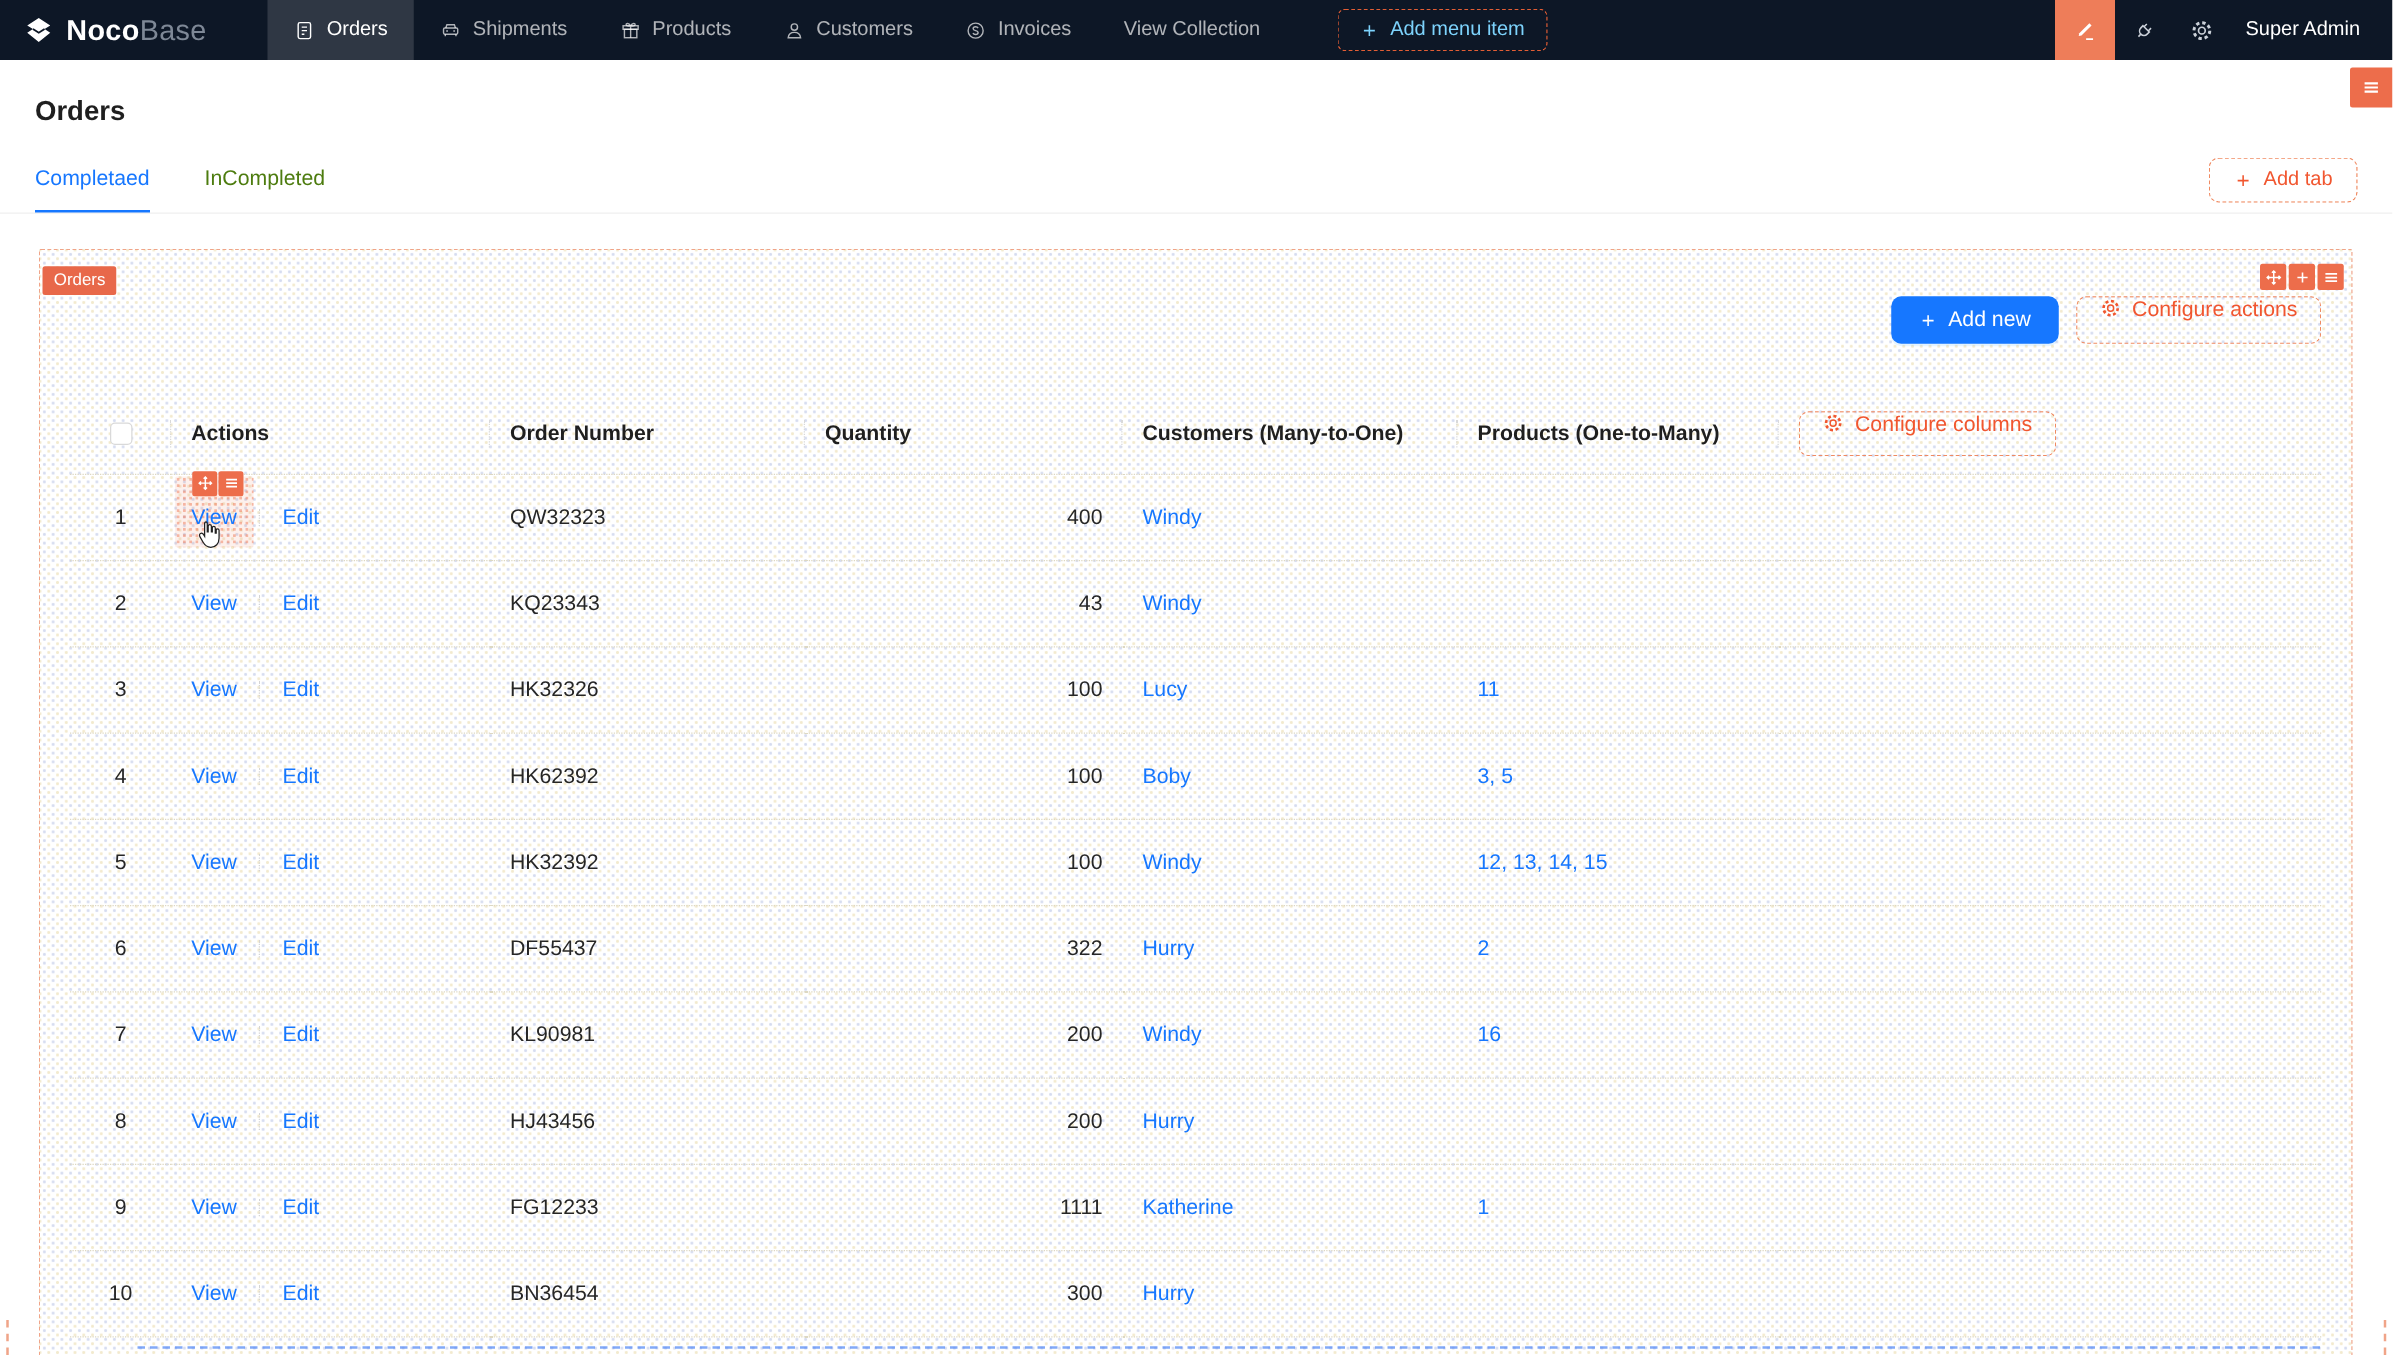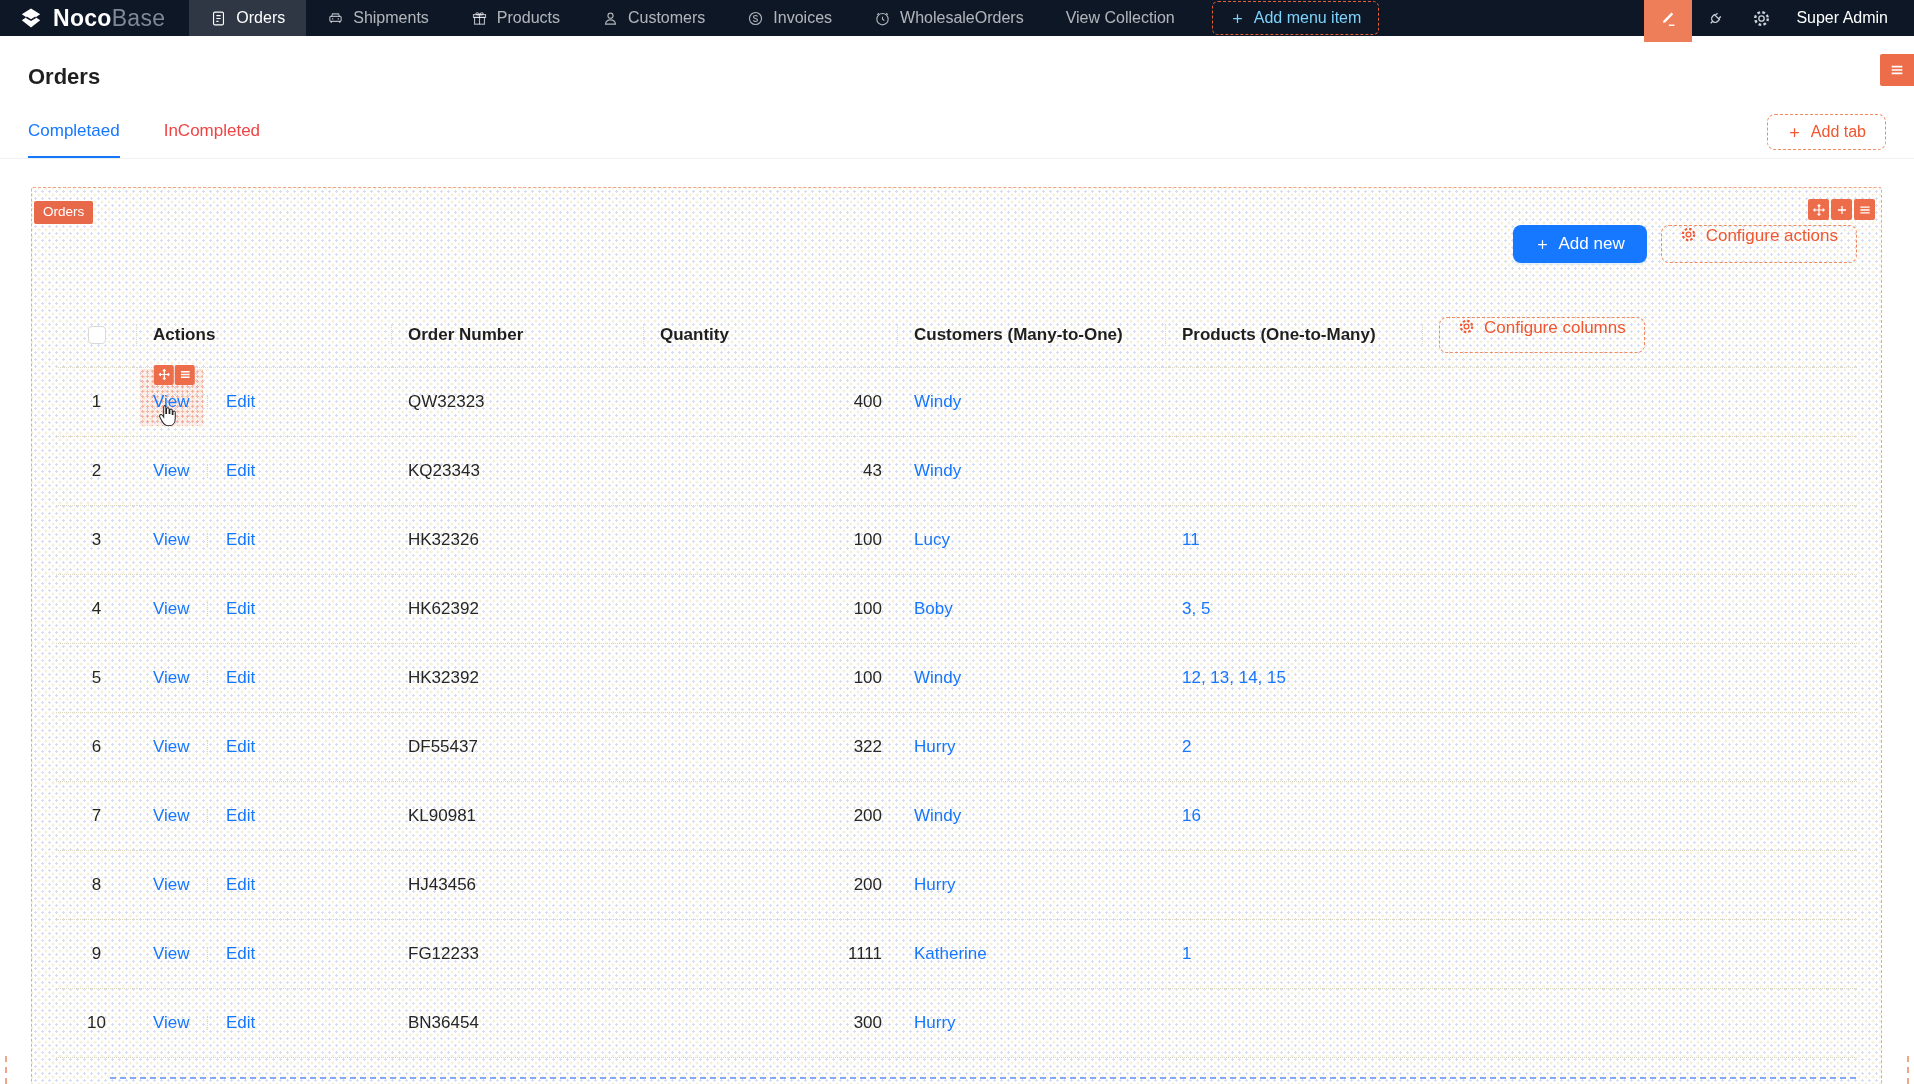--- a/index.html
+++ b/index.html
@@ -4,21 +4,21 @@
 <style>
   * { margin:0; padding:0; box-sizing:border-box; }
   html,body { width:1914px; height:1084px; overflow:hidden; }
   body {
     font-family:"Liberation Sans","DejaVu Sans",sans-serif;
     background:#fff; color:#262626; position:relative; cursor:default;
   }
   svg { display:block; }
 
   
-  .navbar{ height:36px; background:#0d1726; display:flex; align-items:center; padding-left:18px; color:#fff; position:relative; z-index:20;}
+  .navbar{ height:48px; background:#0d1726; display:flex; align-items:center; padding-left:18px; color:#fff; position:relative; z-index:20;gap:25px;}
   .logo{ display:flex; align-items:center; gap:9px; margin-right:24px; }
   .logo-bold{ font-size:23px; font-weight:700; color:#fff; letter-spacing:.3px;}
   .logo-light{ font-size:23px; font-weight:400; color:#7e8896; letter-spacing:.3px;}
   .nav-items{ display:flex; height:48px; }
   .nav-item{ display:flex; align-items:center; gap:9px; padding:0 21px; font-size:16px; color:rgba(255,255,255,.68); white-space:nowrap; cursor:pointer;}
   .nav-item.active{ background:rgba(255,255,255,.14); color:#fff; }
   .nav-item .nicon{ width:17px; height:17px; }
   .add-menu-btn{ margin-left:16px; align-self:center; display:flex; align-items:center; gap:9px;
     border:1px dashed #e35e35; color:#7dd3fc; border-radius:6px; padding:7px 17px; font-size:16px; background:transparent; cursor:pointer;}
   .nav-right{ margin-left:auto; display:flex; align-items:center; height:48px; }
@@ -27,21 +27,21 @@
   .user-name{ color:#fff; font-size:16px; padding:0 26px 0 12px; cursor:pointer; white-space:nowrap;}
 
   
   .page-mgmt-btn{ position:absolute; top:54px; right:0; width:34px; height:32px; background:#ed6d4b;
     display:grid; place-items:center; border-radius:2px 0 0 2px; z-index:15; cursor:pointer;}
 
   
   .page-header{ background:#fff; padding:28px 28px 0; border-bottom:1px solid #f0f0f0; }
   .page-title{ font-size:22px; font-weight:700; color:#1f1f1f; margin-bottom:24px; }
   .tabs-row{ display:flex; align-items:flex-end; }
-  .tab{ margin-right:44px; padding-bottom:15px; font-size:17px; color:#ef4444; cursor:pointer; border-bottom:2px solid transparent;}
+  .tab{ margin-right:44px; padding-bottom:15px; font-size:17px; color:#4d7c0f; cursor:pointer; border-bottom:2px solid transparent;}
   .tab.active{ color:#1677ff; border-bottom-color:#1677ff; }
   .add-tab-btn{ margin-left:auto; margin-bottom:8px; display:flex; align-items:center; gap:9px;
     border:1px dashed #f08a61; color:#f1562f; border-radius:8px; padding:8px 19px; font-size:16px; background:#fff; cursor:pointer;}
 
   
   .content{ padding:28px 32px 0 31px; position:relative; }
   .block{ position:relative; border:1px dashed #f0a488; border-radius:2px; height:920px; background-color:#fff;
     background-image:
       radial-gradient(rgba(122,142,205,.30) 1px, transparent 1.3px),
       radial-gradient(rgba(214,186,96,.30) 1px, transparent 1.3px);
@@ -144,29 +144,20 @@
       <span class="nav-label">Customers</span>
     </div>
       <div class="nav-item">
       <span class="nav-ic">
           <svg class="nicon" viewBox="0 0 24 24" fill="none" stroke="currentColor" stroke-width="1.6" width="17" height="17">
             <circle cx="12" cy="12" r="8.5"></circle>
             <path d="M14.8 9.2c-.5-1-1.5-1.5-2.8-1.5-1.6 0-2.8.9-2.8 2.1 0 3 5.6 1.4 5.6 4.3 0 1.3-1.2 2.2-2.8 2.2-1.4 0-2.5-.6-3-1.7"></path>
           </svg>
         </span>
       <span class="nav-label">Invoices</span>
-    </div>
-      <div class="nav-item">
-      <span class="nav-ic">
-          <svg class="nicon" viewBox="0 0 24 24" fill="none" stroke="currentColor" stroke-width="1.6" width="17" height="17">
-            <circle cx="12" cy="13" r="8"></circle>
-            <path d="M12 9.5V13l2.6 1.8M4.5 6.5L7 4.5M19.5 6.5L17 4.5"></path>
-          </svg>
-        </span>
-      <span class="nav-label">WholesaleOrders</span>
     </div>
       <div class="nav-item">
 
       <span class="nav-label">View Collection</span>
     </div>
     </nav>
 
   <button class="add-menu-btn">
     <span>
         <svg width="15" height="15" viewBox="0 0 24 24" fill="none" stroke="currentColor" stroke-width="2">

